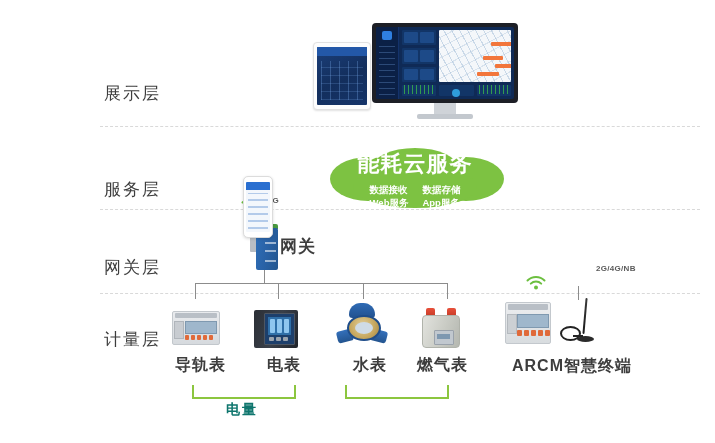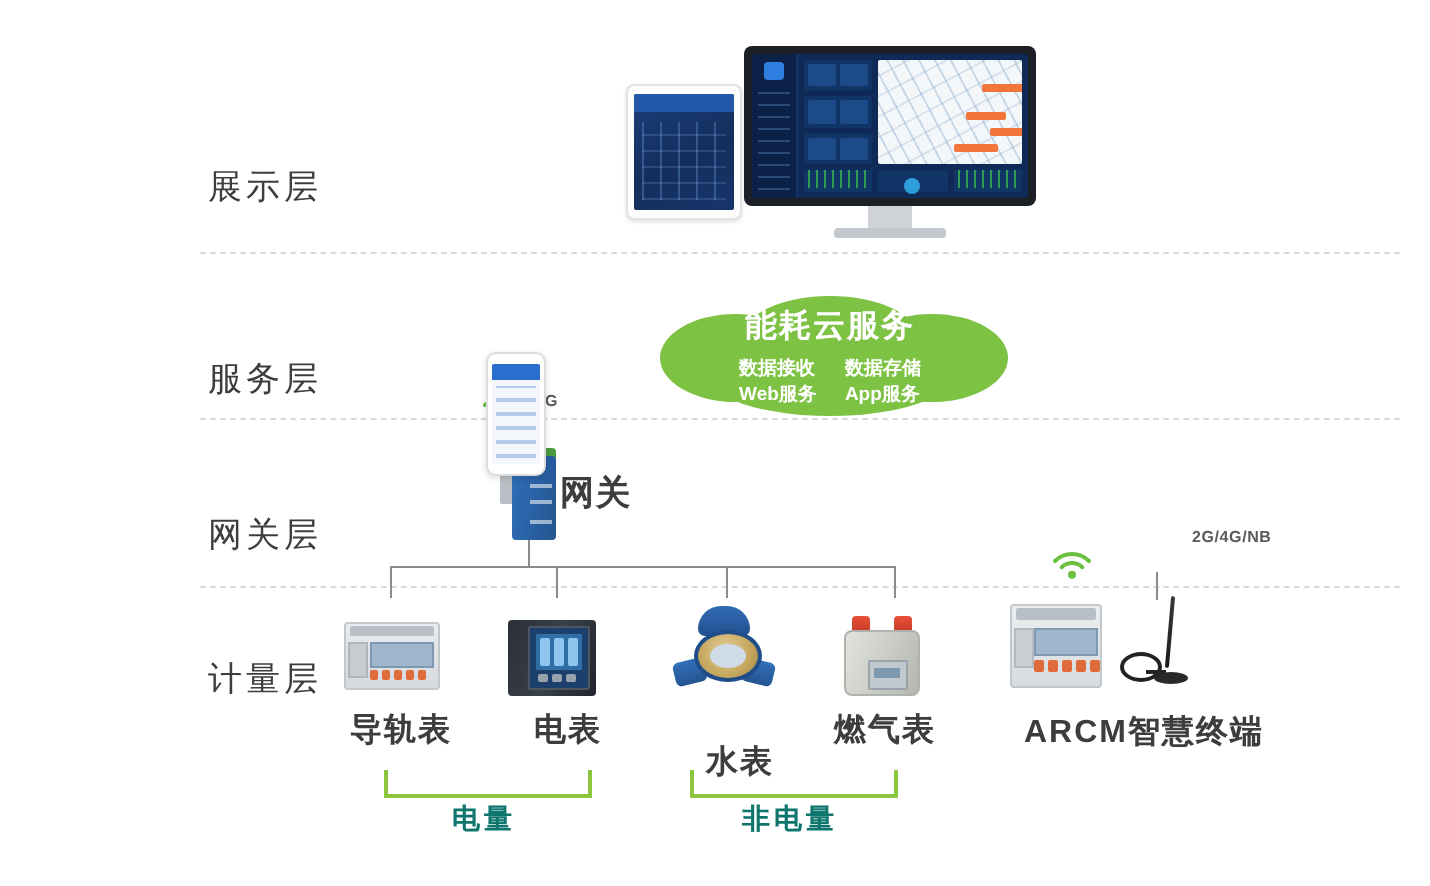--- a/index.html
+++ b/index.html
@@ -127,21 +127,21 @@
   }
 
   
   .cloud-wrap{position:absolute;left:316px;top:147px;width:198px;height:62px;}
   .cloud-svg{position:absolute;left:0;top:0;}
   .cloud-text{
     position:absolute;left:0;top:0;width:198px;height:62px;
     display:flex;flex-direction:column;align-items:center;justify-content:center;
     color:#ffffff;
   }
-  .cloud-title{font-size:16px;font-weight:700;letter-spacing:1px;margin-top:2px;}
+  .cloud-title{font-size:22px;font-weight:700;letter-spacing:1px;margin-top:2px;}
   .cloud-sub{display:flex;gap:14px;margin-top:5px;}
   .cloud-col{display:flex;flex-direction:column;align-items:flex-start;line-height:1.32;}
   .cloud-col span{font-size:9.5px;font-weight:700;white-space:nowrap;}
 
   
   .gw-device{position:absolute;left:250px;top:224px;width:30px;height:46px;}
   .gw-body{
     position:absolute;left:6px;top:4px;width:22px;height:42px;
     background:linear-gradient(100deg,#2f6fb8 0%,#2a63a8 45%,#24568f 100%);
     border-radius:2px;
@@ -443,21 +443,21 @@
     </div>
   </div>
   <div class="dev-label" style="left:251px;top:355px;width:50px;">电表</div>
 
   <div class="water">
     <div class="pipeL"></div>
     <div class="pipeR"></div>
     <div class="lid"></div>
     <div class="dial"></div>
   </div>
-  <div class="dev-label" style="left:337px;top:371px;width:50px;">水表</div>
+  <div class="dev-label" style="left:337px;top:355px;width:50px;">水表</div>
 
   <div class="gas">
     <div class="vl"></div>
     <div class="vr"></div>
     <div class="body">
       <div class="panel"></div>
     </div>
   </div>
   <div class="dev-label" style="left:416px;top:355px;width:52px;">燃气表</div>
 
@@ -491,15 +491,14 @@
     <div class="wire"></div>
     <div class="coil"></div>
   </div>
 
   <div class="dev-label" style="left:512px;top:356px;width:120px;">ARCM智慧终端</div>
 
   <div class="bracket" style="left:192px;top:385px;width:100px;"></div>
   <div class="bracket-label" style="left:192px;top:401px;width:100px;">电量</div>
 
   <div class="bracket" style="left:345px;top:385px;width:100px;"></div>
-  <div class="bracket-label" style="left:345px;top:401px;width:100px;">非电量</div>
 
 </div>
 
 </body></html>

